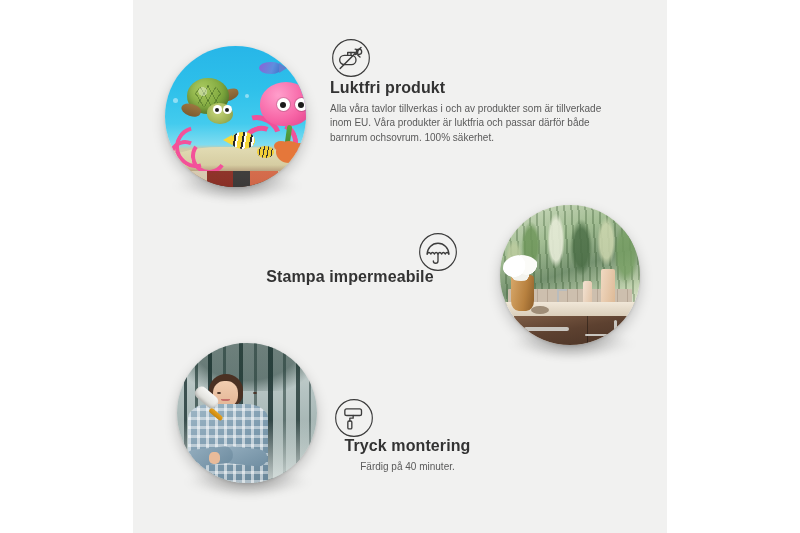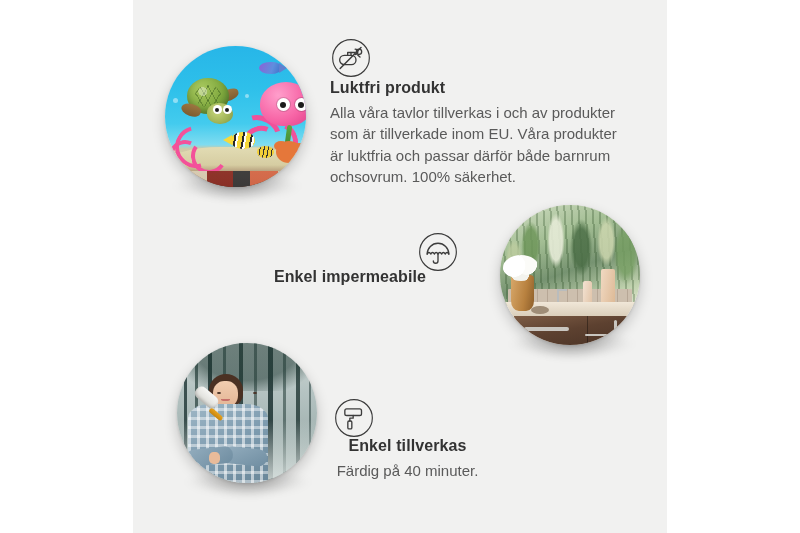--- a/index.html
+++ b/index.html
@@ -51,21 +51,21 @@
   
   .txt-title {
     font-size: 16px;
     font-weight: bold;
     color: #333333;
     letter-spacing: 0.1px;
     margin: 0 0 5px 0;
     line-height: 1.2;
   }
   .txt-body {
-    font-size: 15px;
+    font-size: 10px;
     color: #5a5a5a;
     line-height: 1.42;
     margin: 0;
   }
 
   .block-1 { left: 330px; top: 78px;  width: 290px; text-align: left; }
   .block-2 { left: 215px; top: 267px; width: 270px; text-align: center; }
   .block-3 { left: 300px; top: 436px; width: 215px; text-align: center; }
 
   
@@ -444,21 +444,21 @@
   <div class="icon-badge icon-2">
     <svg viewBox="0 0 48 48" fill="none" stroke="#3c3c3c" stroke-width="1.6" stroke-linecap="round" stroke-linejoin="round">
       <circle cx="24" cy="24" r="22" stroke="#3c3c3c" stroke-width="1.4"></circle>
       <path d="M11 26.5c0-7.2 5.8-13 13-13s13 5.8 13 13"></path>
       <path d="M11 26.5c1.3-2.6 3.1-2.6 4.3 0 1.3-2.6 3.1-2.6 4.3 0 1.3-2.6 3.1-2.6 4.4 0 1.3-2.6 3.1-2.6 4.3 0 1.3-2.6 3.1-2.6 4.3 0 1.3-2.6 3.1-2.6 4.4 0"></path>
       <path d="M24 26.5v8.2c0 1.6-1.3 2.8-2.8 2.8s-2.8-1.2-2.8-2.8"></path>
     </svg>
   </div>
 
   <div class="feature block-2">
-    <p class="txt-title">Enkel impermeabile</p>
+    <p class="txt-title">Stampa impermeabile</p>
   </div>
 
   <div class="shadow-blob" style="left:184px; top:468px; width:128px; height:28px;"></div>
   <div class="medallion" id="med3">
     <div class="scene">
       <div class="forest-bg"></div>
       <div class="trees"></div>
       <div class="canopy"></div>
       <div class="mist"></div>
       <div class="woman">
@@ -479,17 +479,17 @@
   <div class="icon-badge icon-3">
     <svg viewBox="0 0 48 48" fill="none" stroke="#3c3c3c" stroke-width="1.6" stroke-linecap="round" stroke-linejoin="round">
       <circle cx="24" cy="24" r="22" stroke="#3c3c3c" stroke-width="1.4"></circle>
       <rect x="13" y="13" width="20" height="8" rx="2.2"></rect>
       <path d="M23 21v3.2h-4v3.4"></path>
       <rect x="16.6" y="27.6" width="4.8" height="9.4" rx="1.4"></rect>
     </svg>
   </div>
 
   <div class="feature block-3">
-    <p class="txt-title">Enkel tillverkas</p>
+    <p class="txt-title">Tryck montering</p>
     <p class="txt-body">Färdig på 40 minuter.</p>
   </div>
 
 </div>
 
 </body></html>

